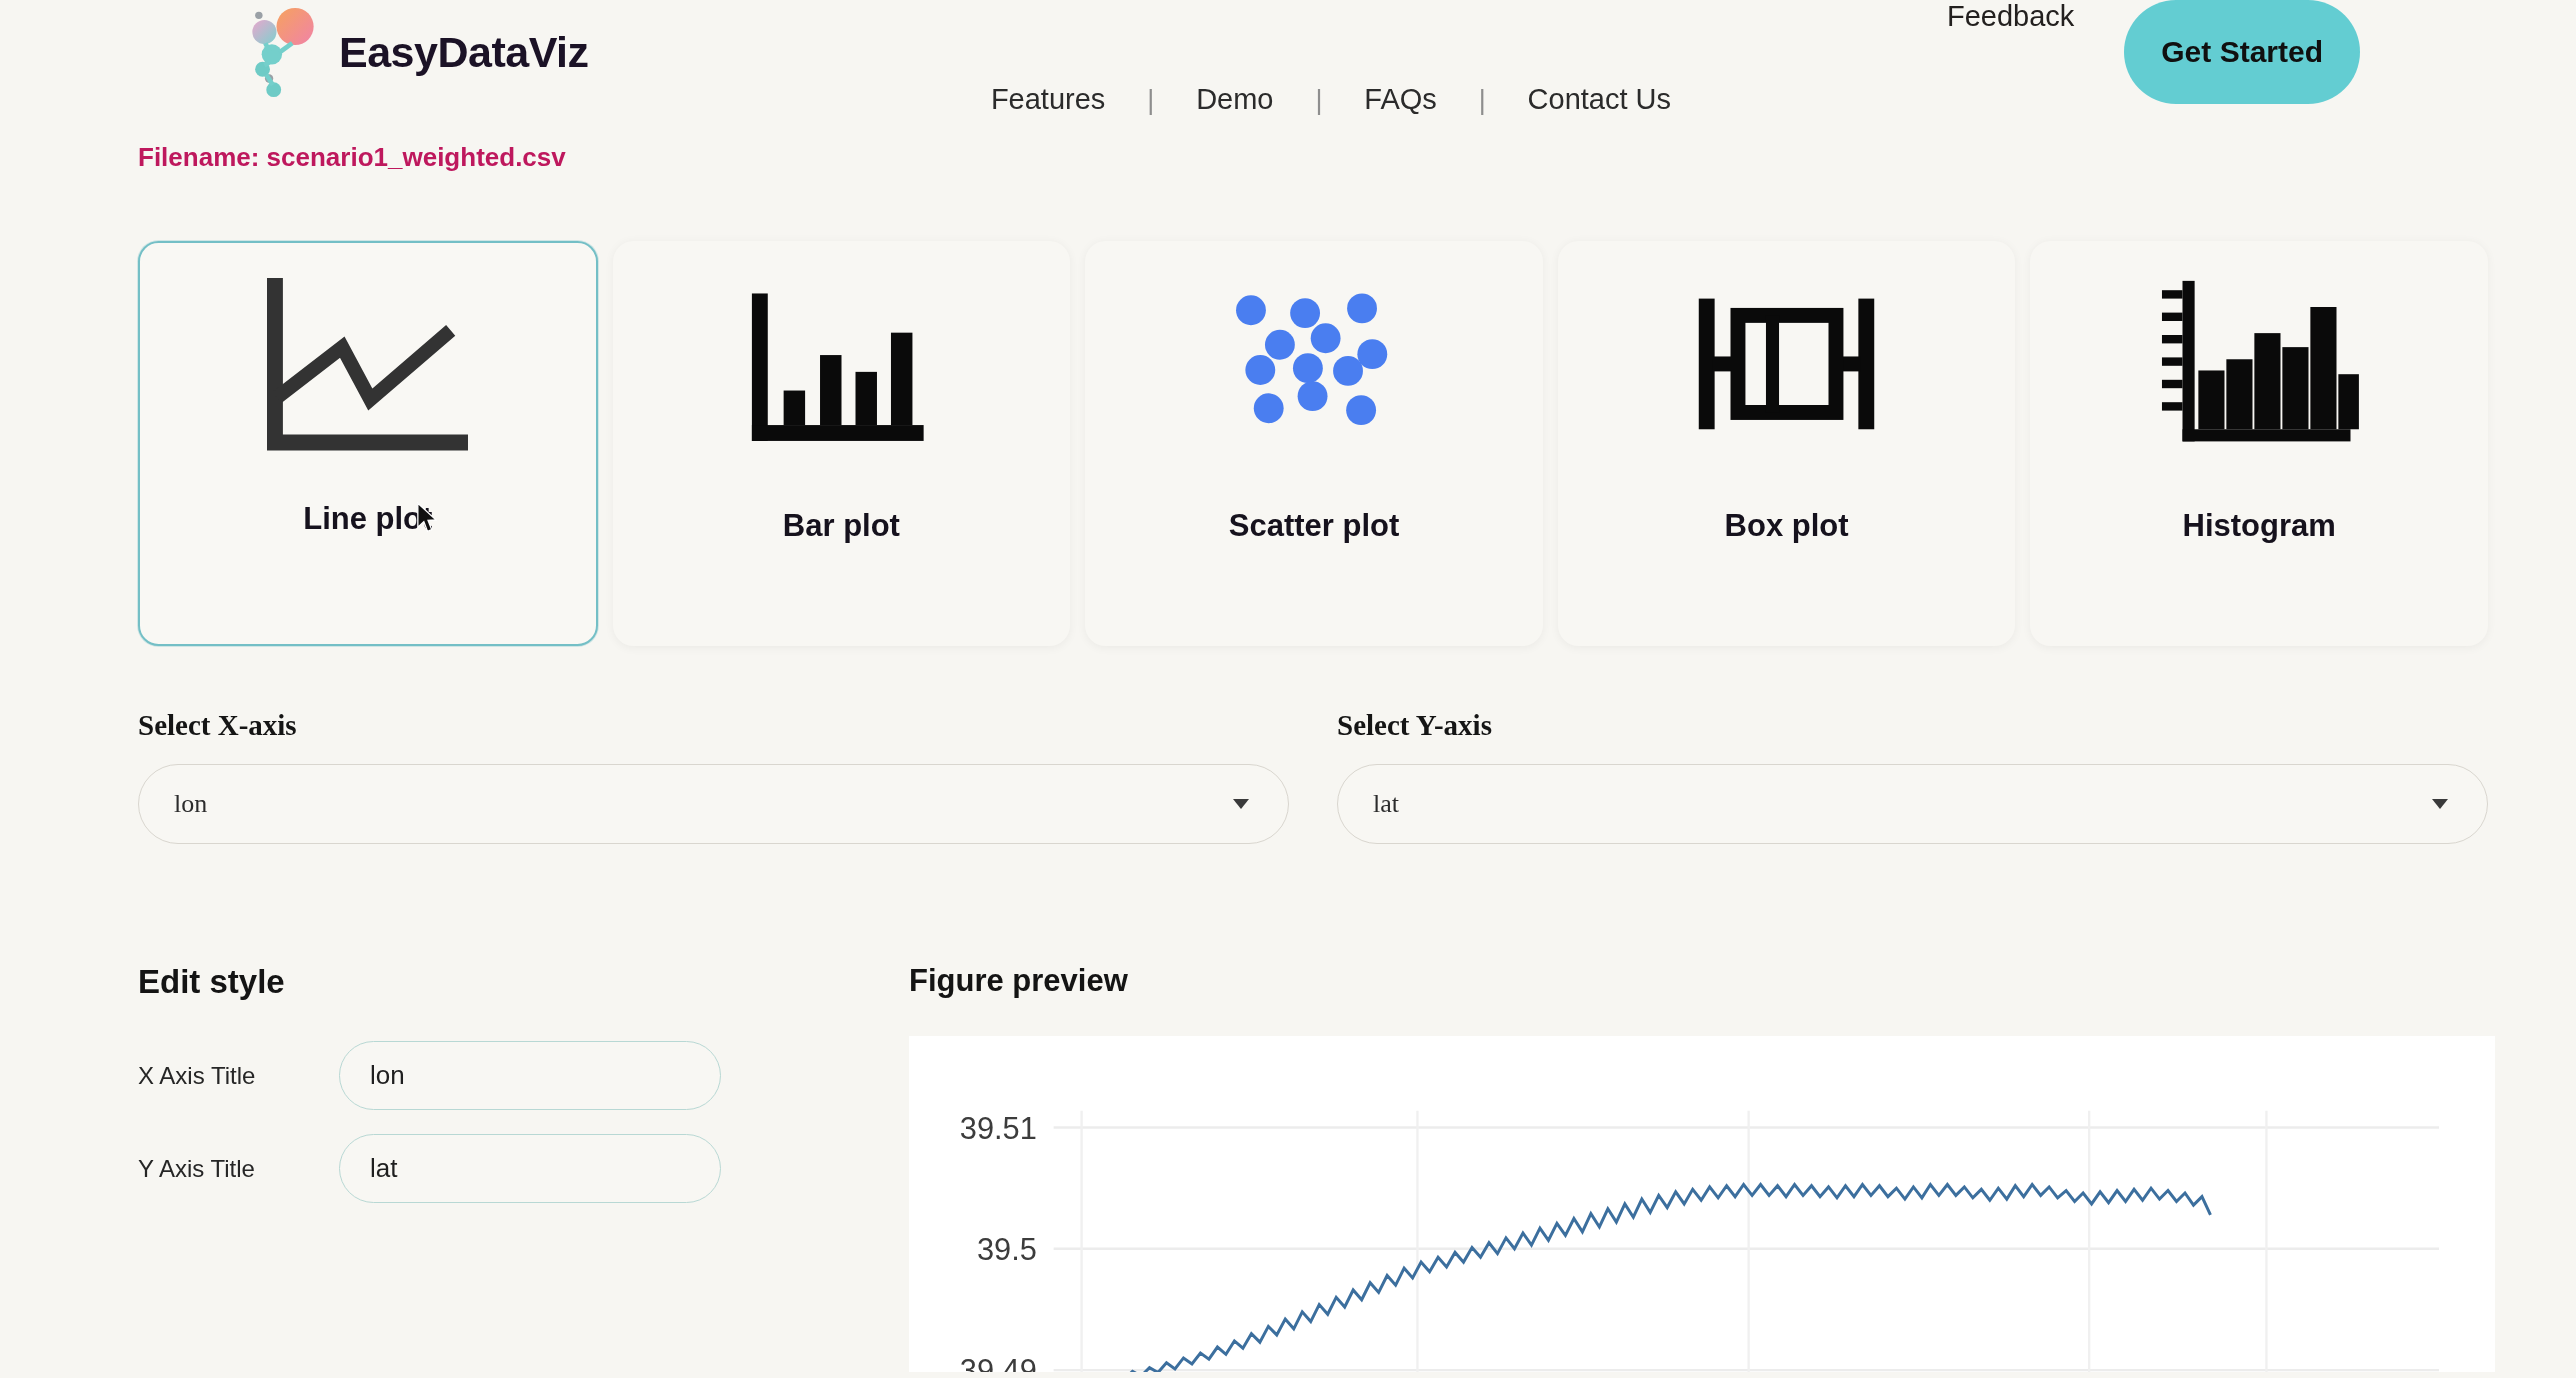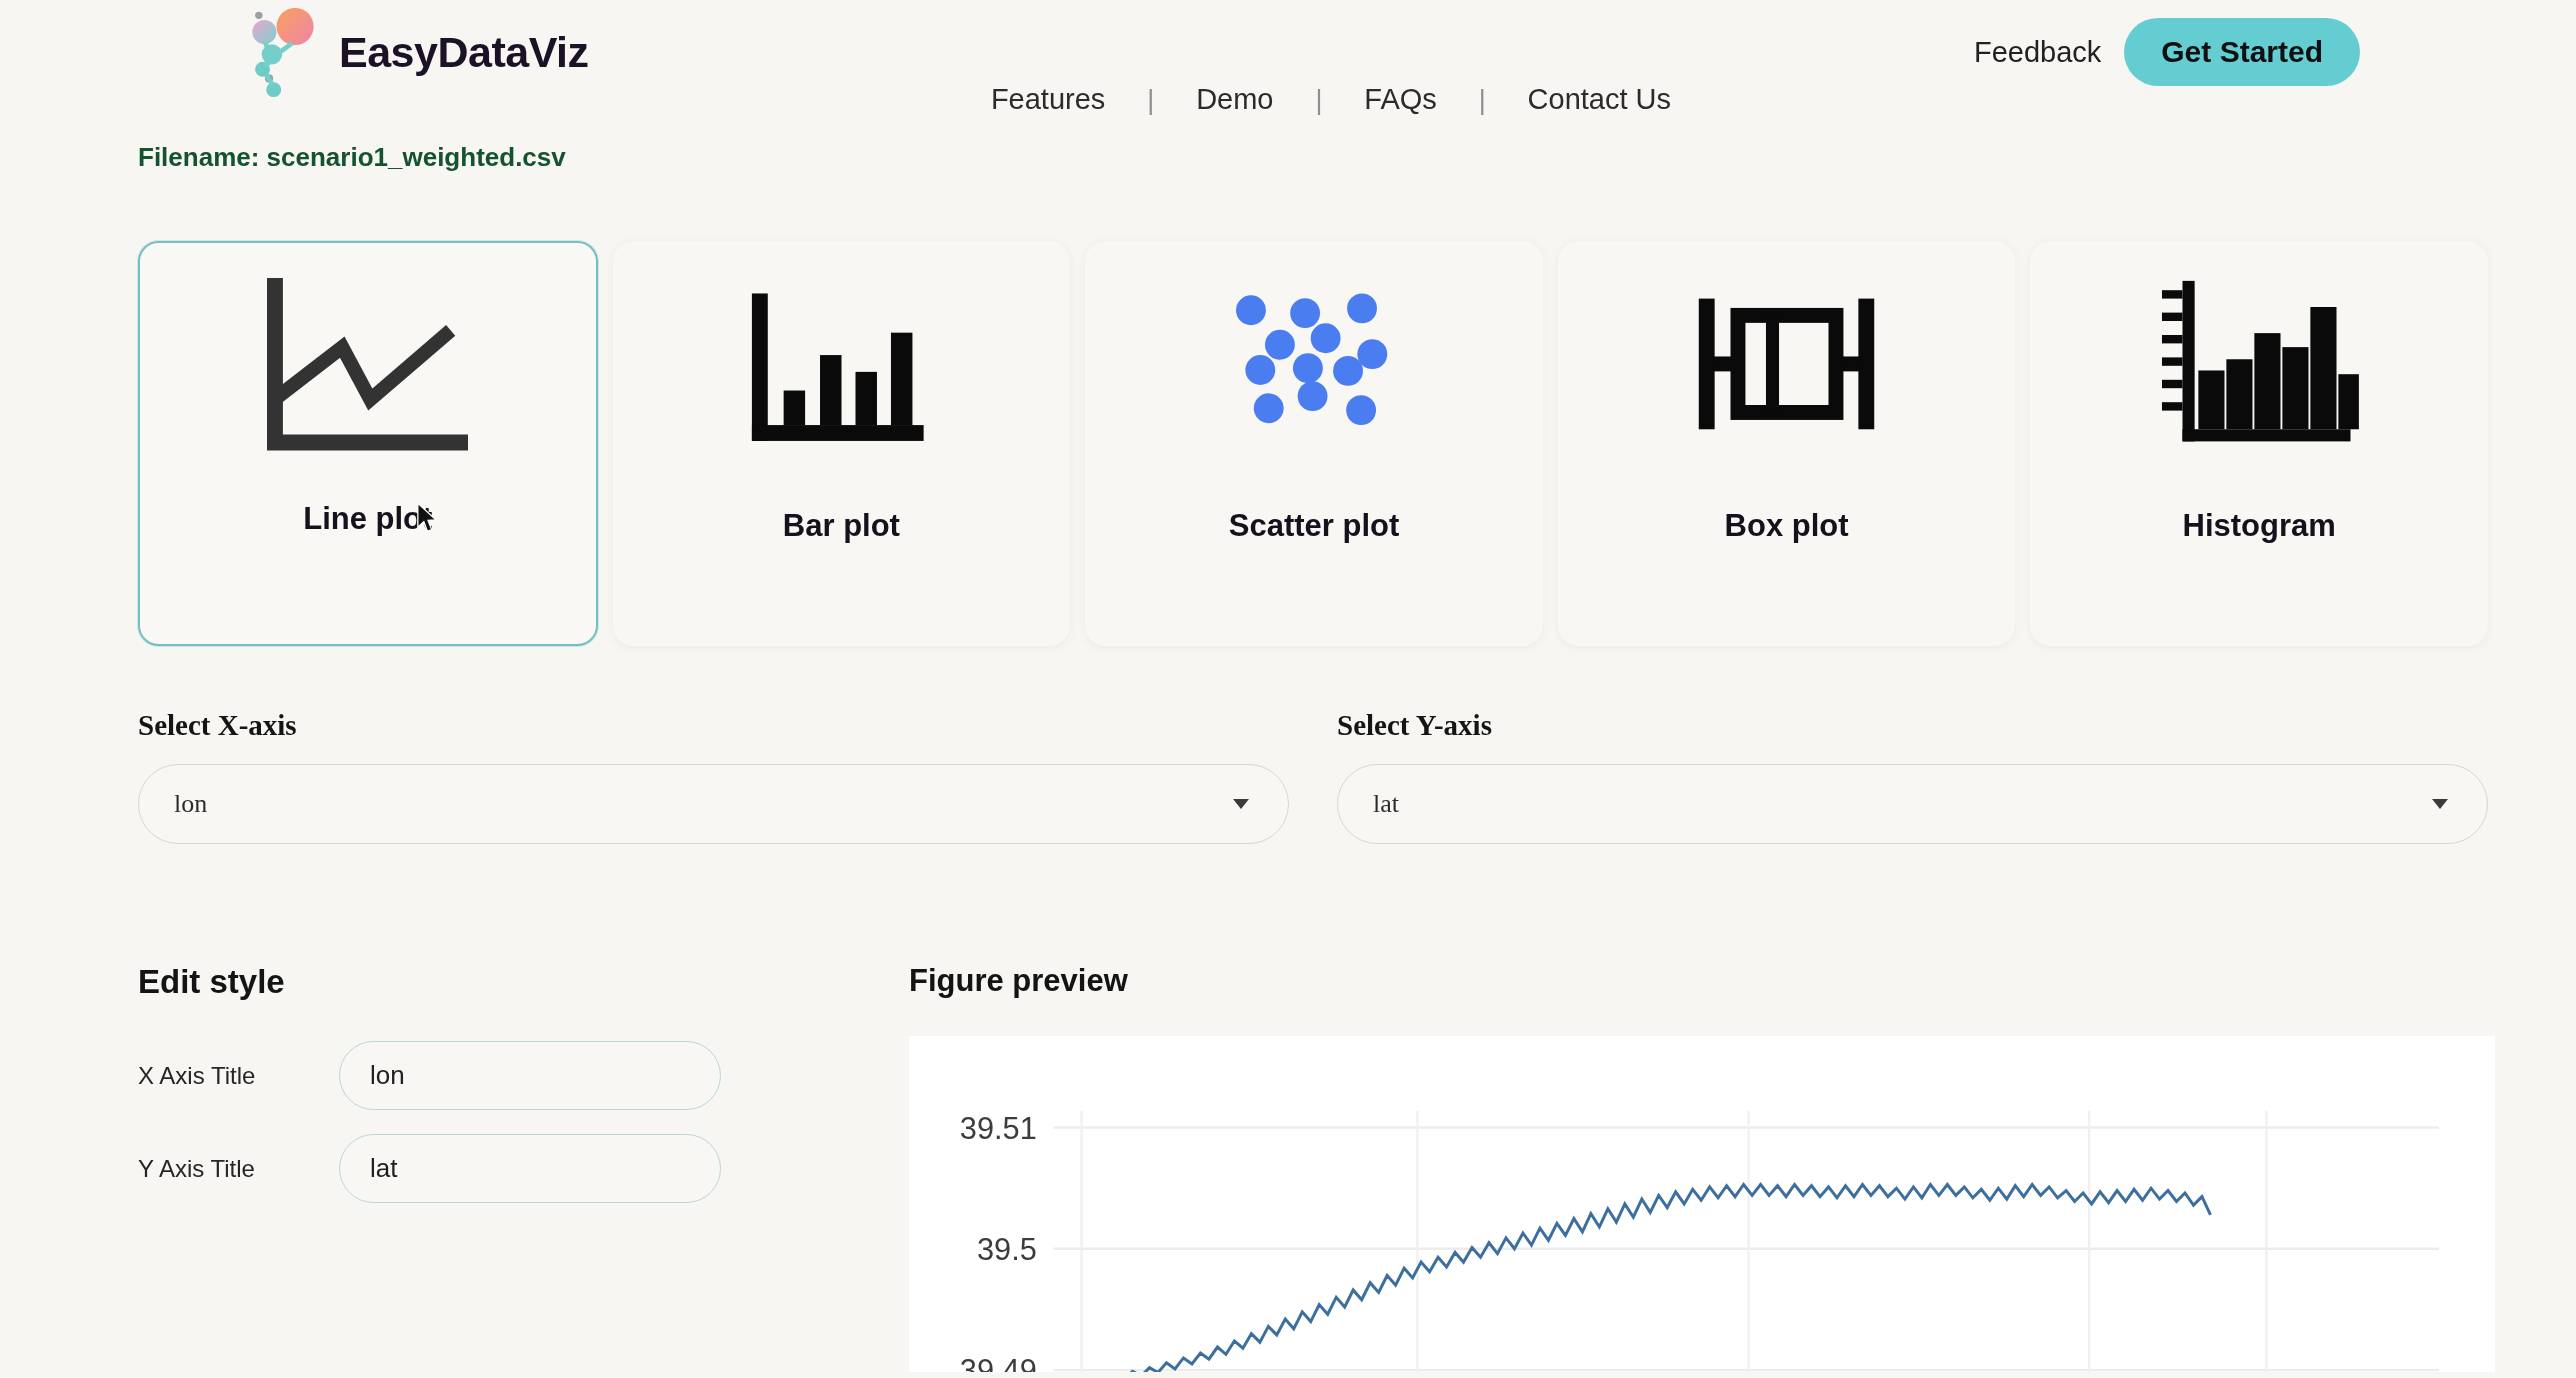--- a/index.html
+++ b/index.html
@@ -69,22 +69,21 @@
     padding: 0 24px;
     user-select: none;
   }
 
   .header-right {
     position: absolute;
     right: 216px;
     top: 0;
     height: 104px;
     display: flex;
-    align-items: center;
-    gap: 23px;
+    gap: 50px;
     margin-left: 16px;
   }
   .feedback-link {
     font-size: 29px;
     color: #23201f;
     white-space: nowrap;
     cursor: pointer;
     text-decoration: none;
   }
   .get-started-btn {
@@ -100,21 +99,21 @@
     white-space: nowrap;
   }
 
   
   .filename {
     position: absolute;
     left: 138px;
     top: 142px;
     font-size: 26px;
     font-weight: 700;
-    color: #14532d;
+    color: #be185d;
     white-space: nowrap;
   }
 
   
   .cards {
     position: absolute;
     left: 138px;
     top: 241px;
     width: 2350px;
     height: 405px;

